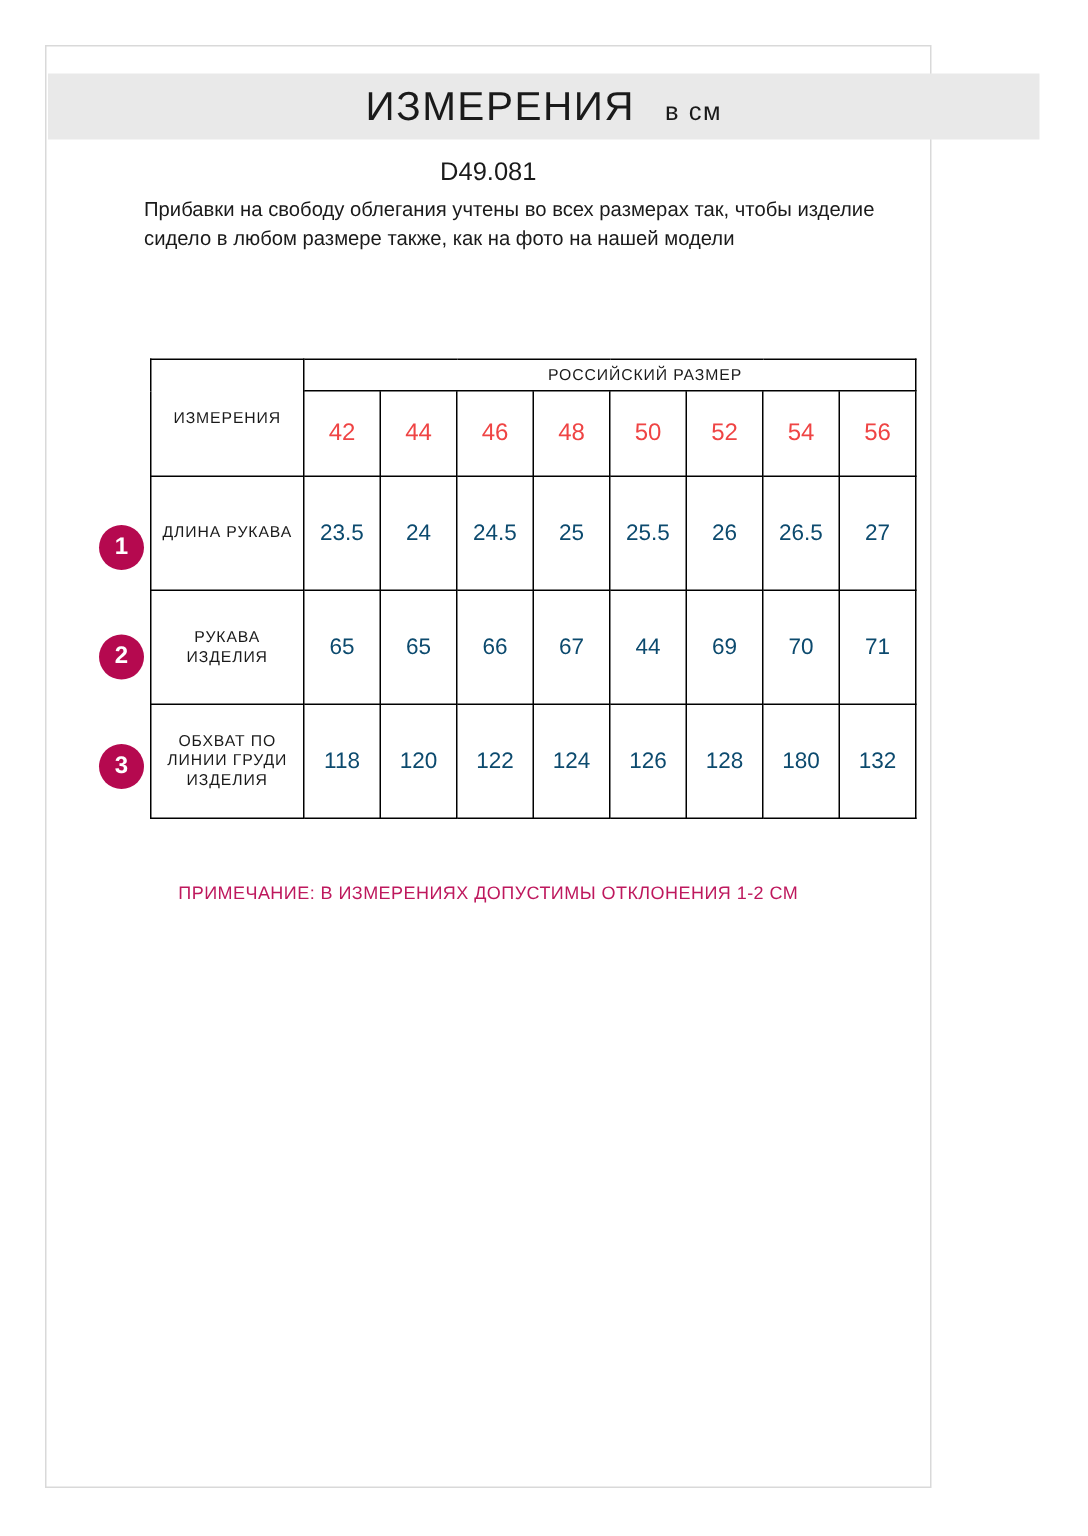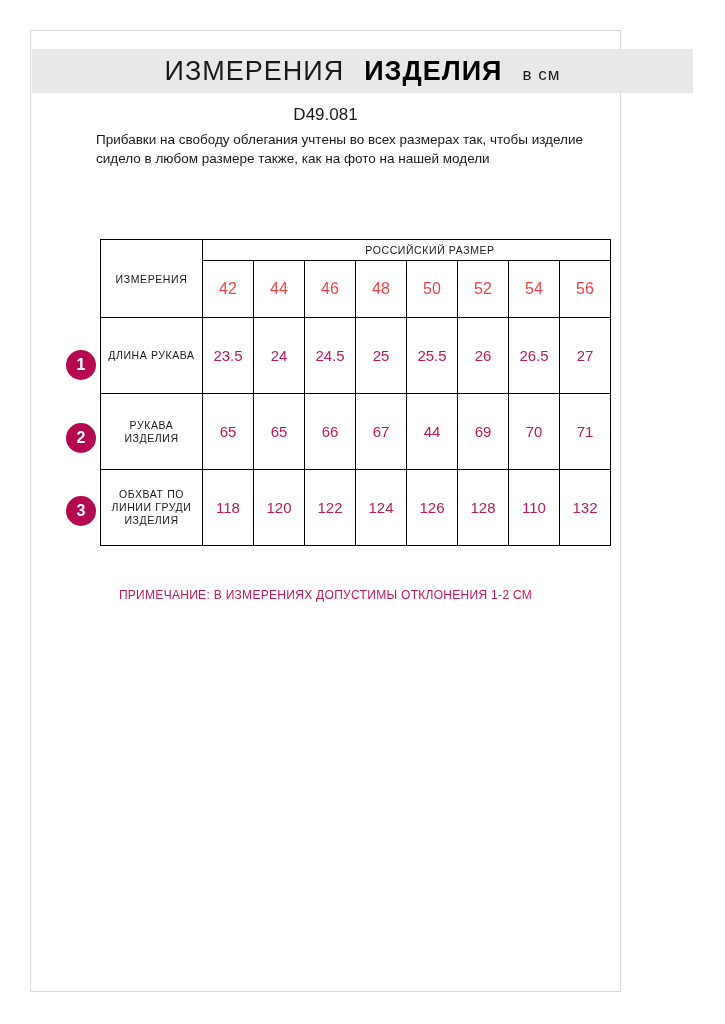--- a/index.html
+++ b/index.html
@@ -117,21 +117,21 @@
   }
   .row-label {
     font-size: 10.5px;
     letter-spacing: 0.6px;
     line-height: 13px;
     color: #1a1a1a;
     padding: 4px 2px;
   }
   .row-value {
     font-size: 15px;
-    color: #be185d;
+    color: #0c4a6e;
     height: 73px;
   }
   .note {
     position: absolute;
     top: 557px;
     left: 0;
     width: 100%;
     text-align: center;
     font-size: 12px;
     font-weight: normal;
@@ -158,21 +158,20 @@
   #bullet-3 { top: 465px; }
 </style>
 </head>
 <body>
 
 <div class="page">
 
   <div class="header-band">
     <div class="header-inner">
       <span class="h-word1">ИЗМЕРЕНИЯ</span>
-      <span class="h-word2">ИЗДЕЛИЯ</span>
       <span class="h-word3">в см</span>
     </div>
   </div>
 
   <div class="code">D49.081</div>
 
   <div class="intro">Прибавки на свободу облегания учтены во всех размерах так, чтобы изделие сидело в любом размере также, как на фото на нашей модели</div>
 
   <div class="bullet" id="bullet-1">1</div>
   <div class="bullet" id="bullet-2">2</div>
@@ -232,21 +231,21 @@
         </tr>
 
         <tr>
           <td class="row-label">ОБХВАТ ПО ЛИНИИ ГРУДИ ИЗДЕЛИЯ</td>
           <td class="row-value">118</td>
           <td class="row-value">120</td>
           <td class="row-value">122</td>
           <td class="row-value">124</td>
           <td class="row-value">126</td>
           <td class="row-value">128</td>
-          <td class="row-value">110</td>
+          <td class="row-value">180</td>
           <td class="row-value">132</td>
         </tr>
       </tbody>
     </table>
   </div>
 
   <div class="note">ПРИМЕЧАНИЕ: В ИЗМЕРЕНИЯХ ДОПУСТИМЫ ОТКЛОНЕНИЯ 1-2 СМ</div>
 
 </div>
 

